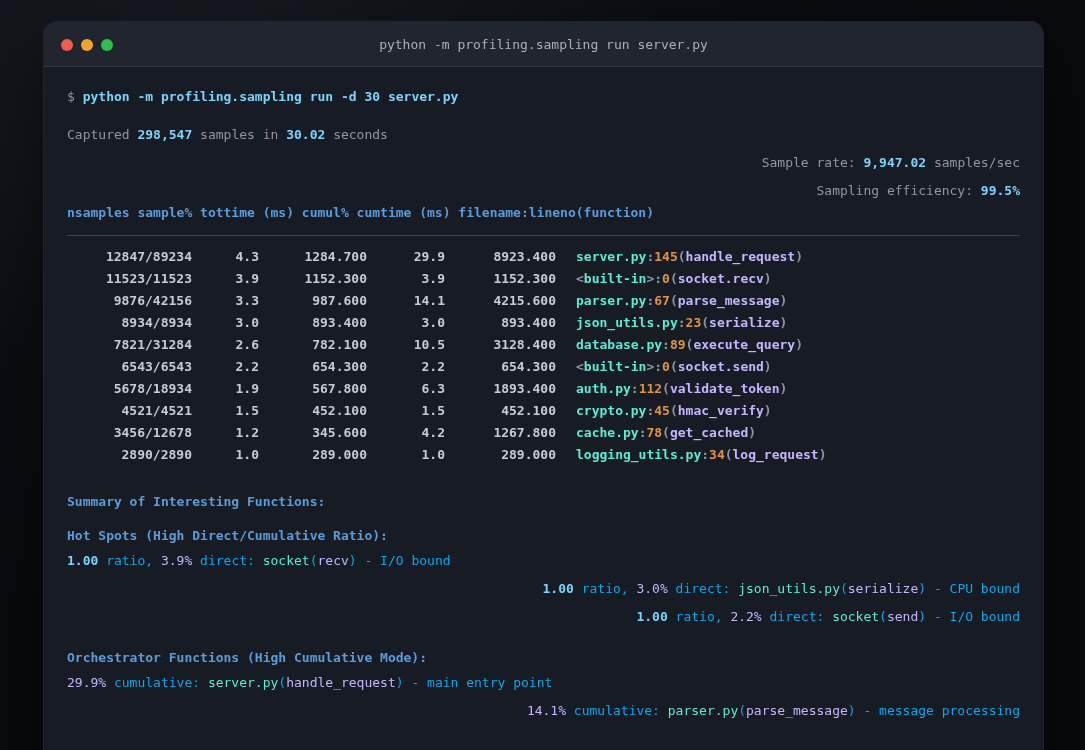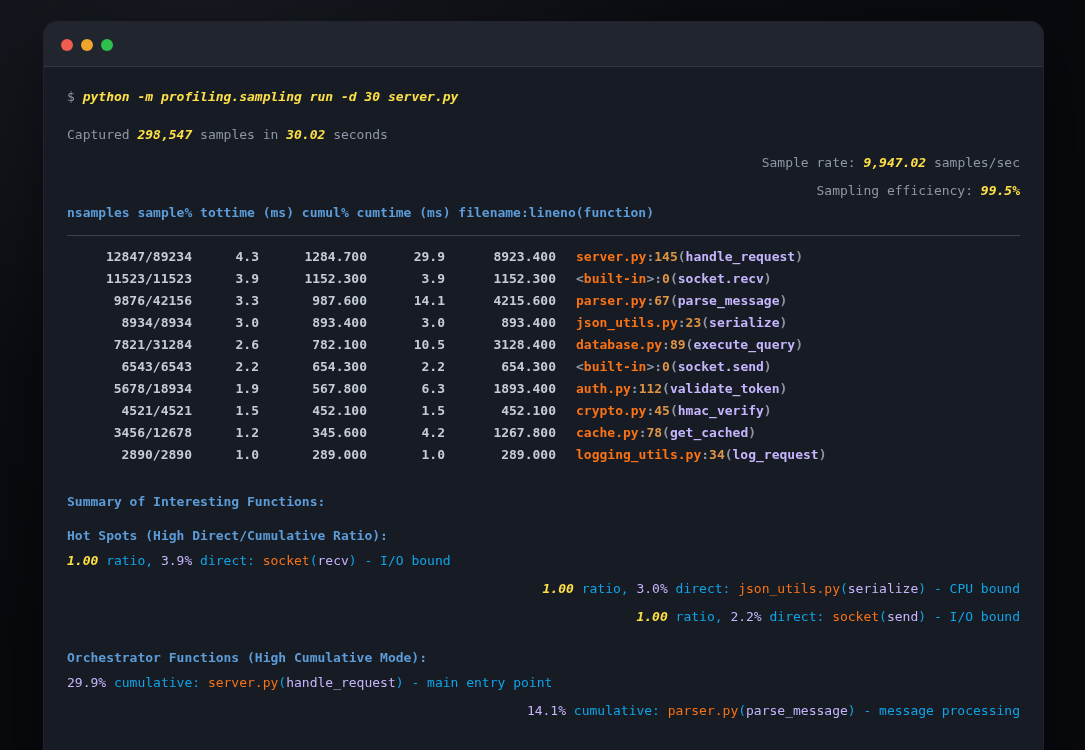--- a/index.html
+++ b/index.html
@@ -27,22 +27,22 @@
   .titletext {
     width:100%; text-align:center; font-size:13px; color:#a9b0bc; white-space:pre;
   }
   .term {
     padding:20px 23px 0 23px; font-size:13px; color:#c6ccd6;
   }
   .line { line-height:20px; white-space:pre; }
   .trow { line-height:22px; white-space:pre; display:flex;font-weight:bold; }
   .dim  { color:#8f97a6; }
   .lite { color:#0ea5e9; }
-  .gr   { color:#f97316; }
-  .grb  { color:#fde047; font-weight:700;font-style:italic; }
+  .gr   { color:#5eead4; }
+  .grb  { color:#7dd3fc; font-weight:700; }
   .o    { color:#de9447; }
   .ob   { color:#c4b5fd; font-weight:400; }
   .b    { color:#c4b5fd; }
   .bh   { color:#5b9cd9; font-weight:700; }
   .hr   { border:none; border-top:1px solid #3a4150; margin-top:12px; }
   .c { display:inline-block; text-align:right; color:#c6ccd6; }
   .c1 { width:125px; } .c2 { width:67px; } .c3 { width:108px; }
   .c4 { width:78px; }  .c5 { width:111px; }
   .c6 { text-align:left; margin-left:20px; white-space:pre; }
   .mt18 { margin-top:18px; } .mt8 { margin-top:8px;text-align:right; } .mt22 { margin-top:22px; }
@@ -52,20 +52,21 @@
 </head>
 <body>
 
 <div class="window">
   <div class="titlebar">
     <div class="dots">
       <button class="dot red"></button>
       <button class="dot yellow"></button>
       <button class="dot green"></button>
     </div>
+    <div class="titletext">python -m profiling.sampling run server.py</div>
   </div>
 
   <div class="term">
 
     <div class="line"><span class="dim">$ </span><span class="grb">python -m profiling.sampling run -d 30 server.py</span></div>
 
     <div class="line mt18"><span class="dim">Captured </span><span class="grb">298,547</span><span class="dim"> samples in </span><span class="grb">30.02</span><span class="dim"> seconds</span></div>
 
     <div class="line mt8"><span class="dim">Sample rate: </span><span class="grb">9,947.02</span><span class="dim"> samples/sec</span></div>
 

